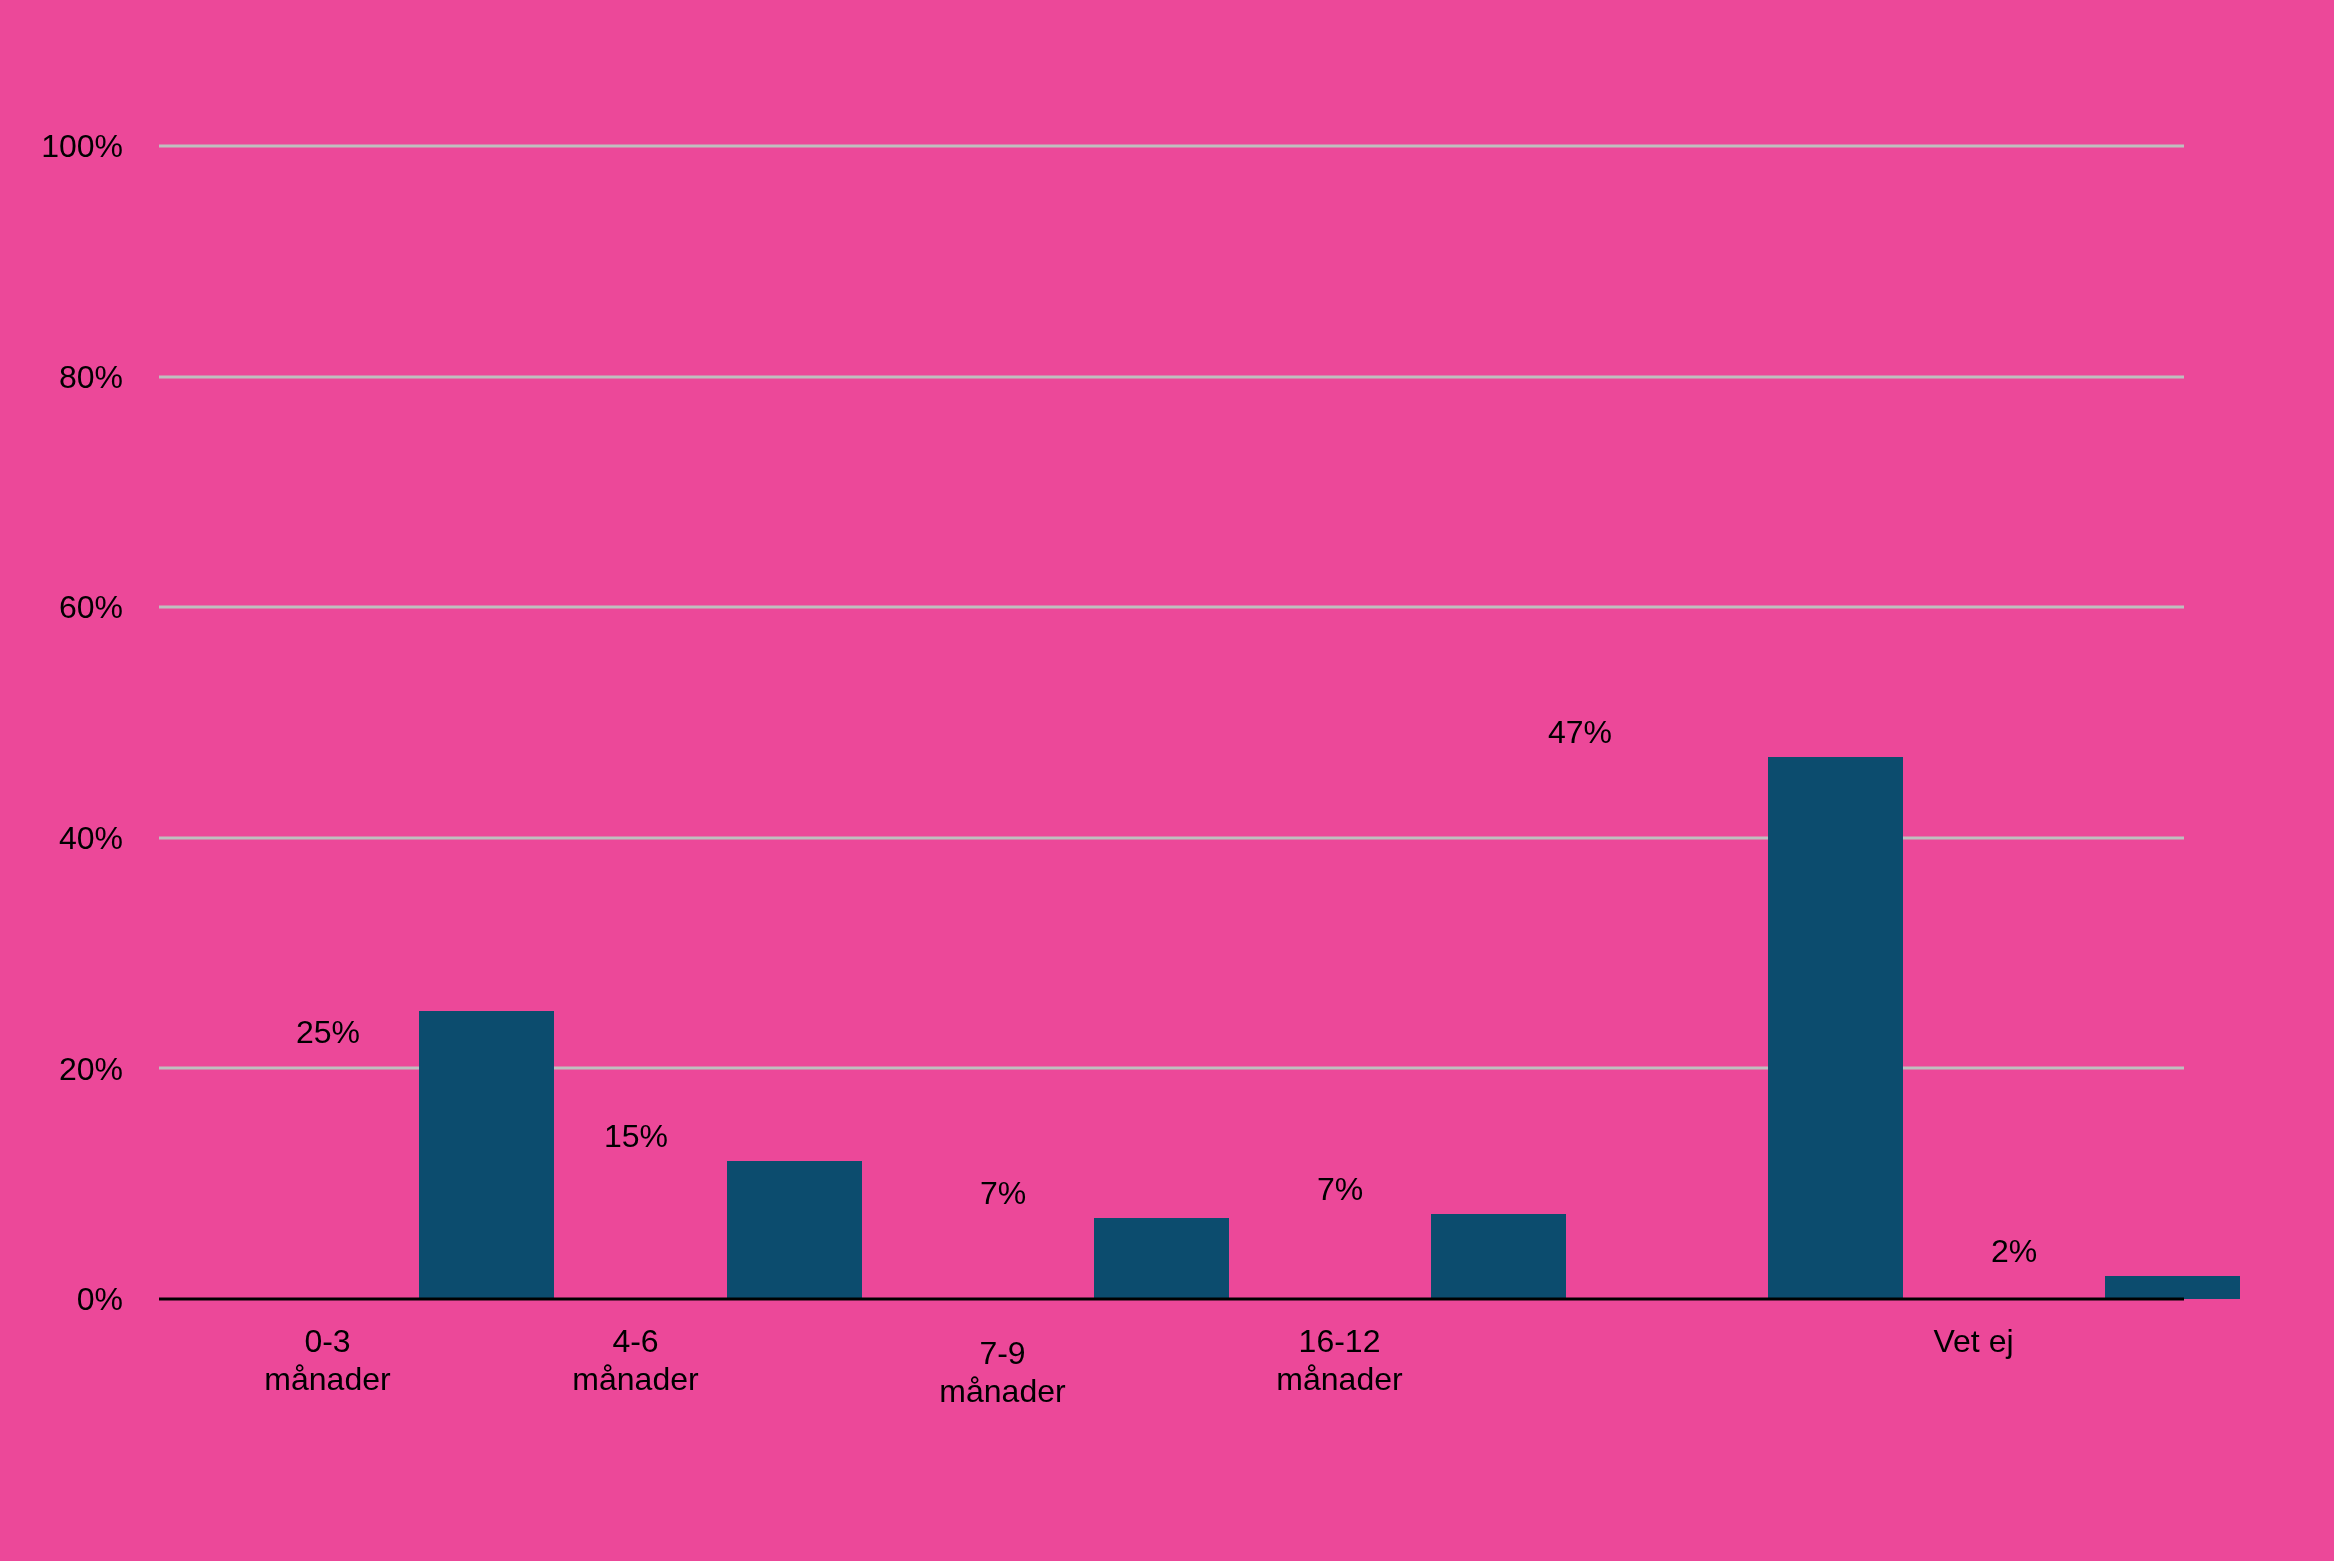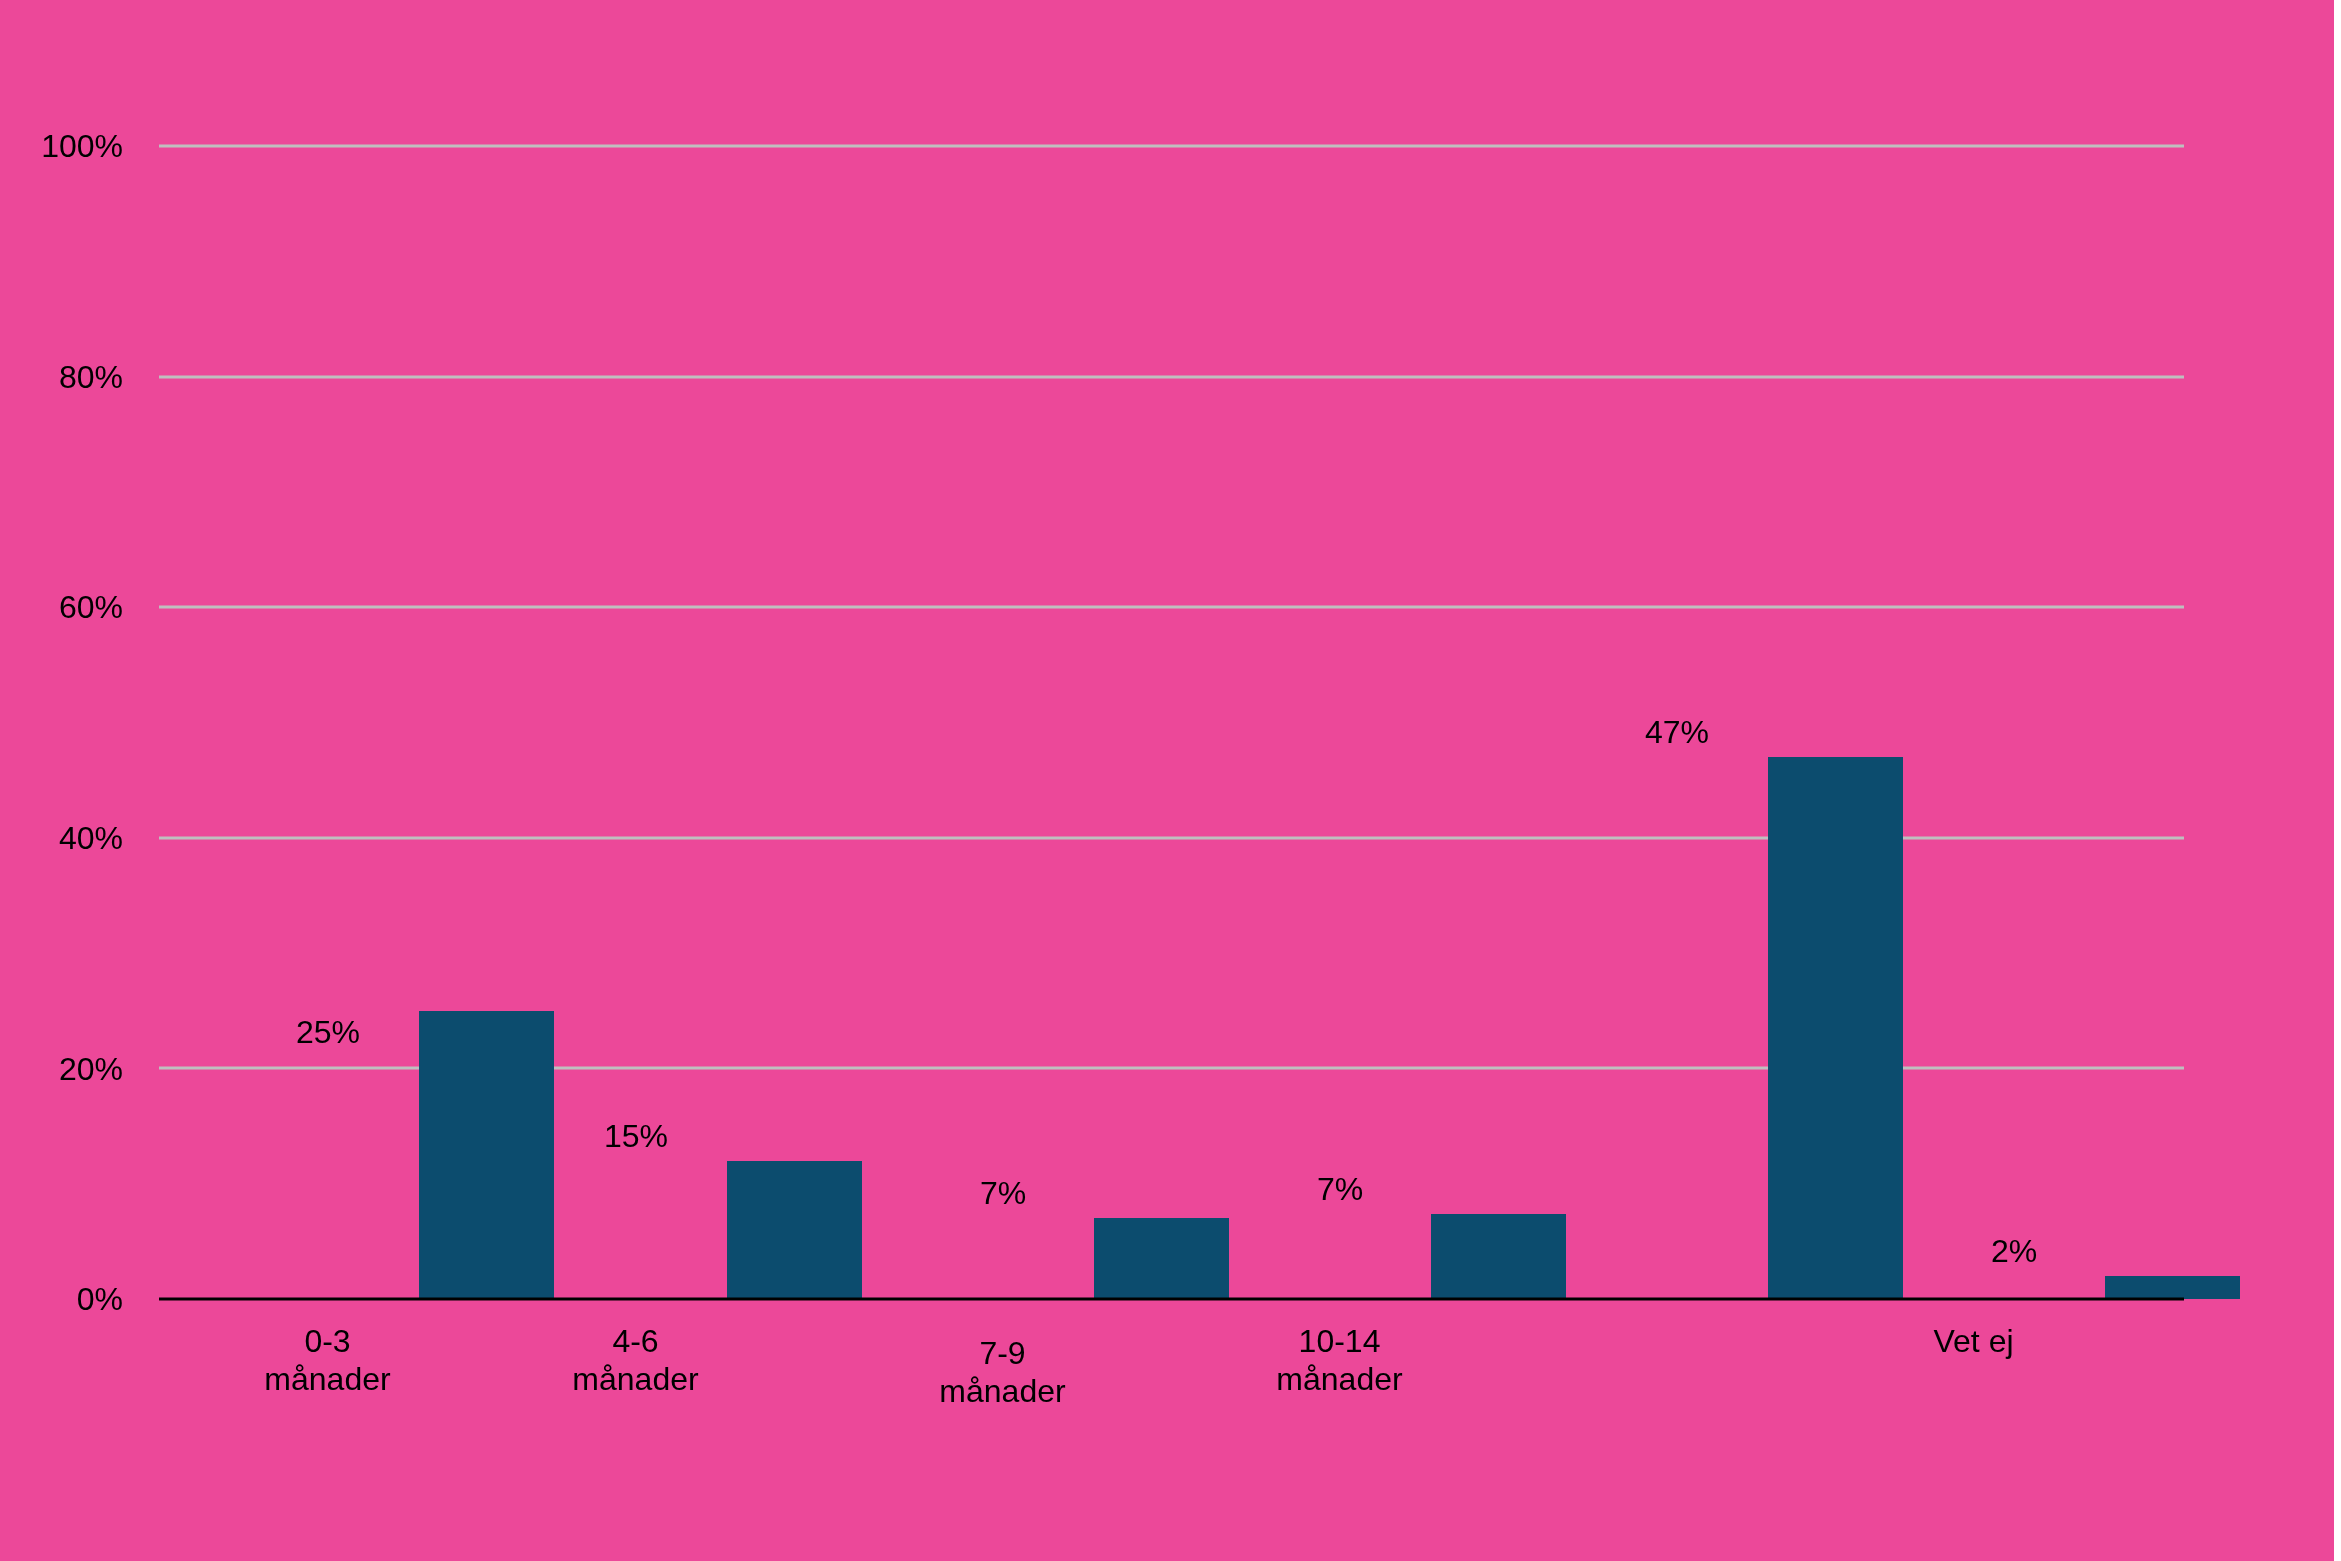--- a/index.html
+++ b/index.html
@@ -124,37 +124,37 @@
   <div class="y-tick-label" style="top:377px;">80%</div>
   <div class="y-tick-label" style="top:607px;">60%</div>
   <div class="y-tick-label" style="top:838px;">40%</div>
   <div class="y-tick-label" style="top:1069px;">20%</div>
   <div class="y-tick-label" style="top:1299px;">0%</div>
 
   <div class="bar-value-label" style="left:328px;  top:1016px;">25%</div>
   <div class="bar-value-label" style="left:636px; top:1120px;">15%</div>
   <div class="bar-value-label" style="left:1003px; top:1177px;">7%</div>
   <div class="bar-value-label" style="left:1340px; top:1173px;">7%</div>
-  <div class="bar-value-label" style="left:1677px; top:716px;">47%</div>
+  <div class="bar-value-label" style="left:1580px; top:716px;">47%</div>
   <div class="bar-value-label" style="left:2014px; top:1235px;">2%</div>
 
   <div class="x-cat-label" style="left:328px;">
     <span>0-3</span>
     <span class="line2">månader</span>
   </div>
   <div class="x-cat-label" style="left:636px;">
     <span>4-6</span>
     <span class="line2">månader</span>
   </div>
   <div class="x-cat-label" style="left:1003px;margin-top:12px;">
     <span>7-9</span>
     <span class="line2">månader</span>
   </div>
   <div class="x-cat-label" style="left:1340px;">
-    <span>10-14</span>
+    <span>16-12</span>
     <span class="line2">månader</span>
   </div>
   <div class="x-cat-label" style="left:1974px;">
     <span>Vet ej</span>
     <span class="line2"></span>
   </div>
 
 </div>
 
 

